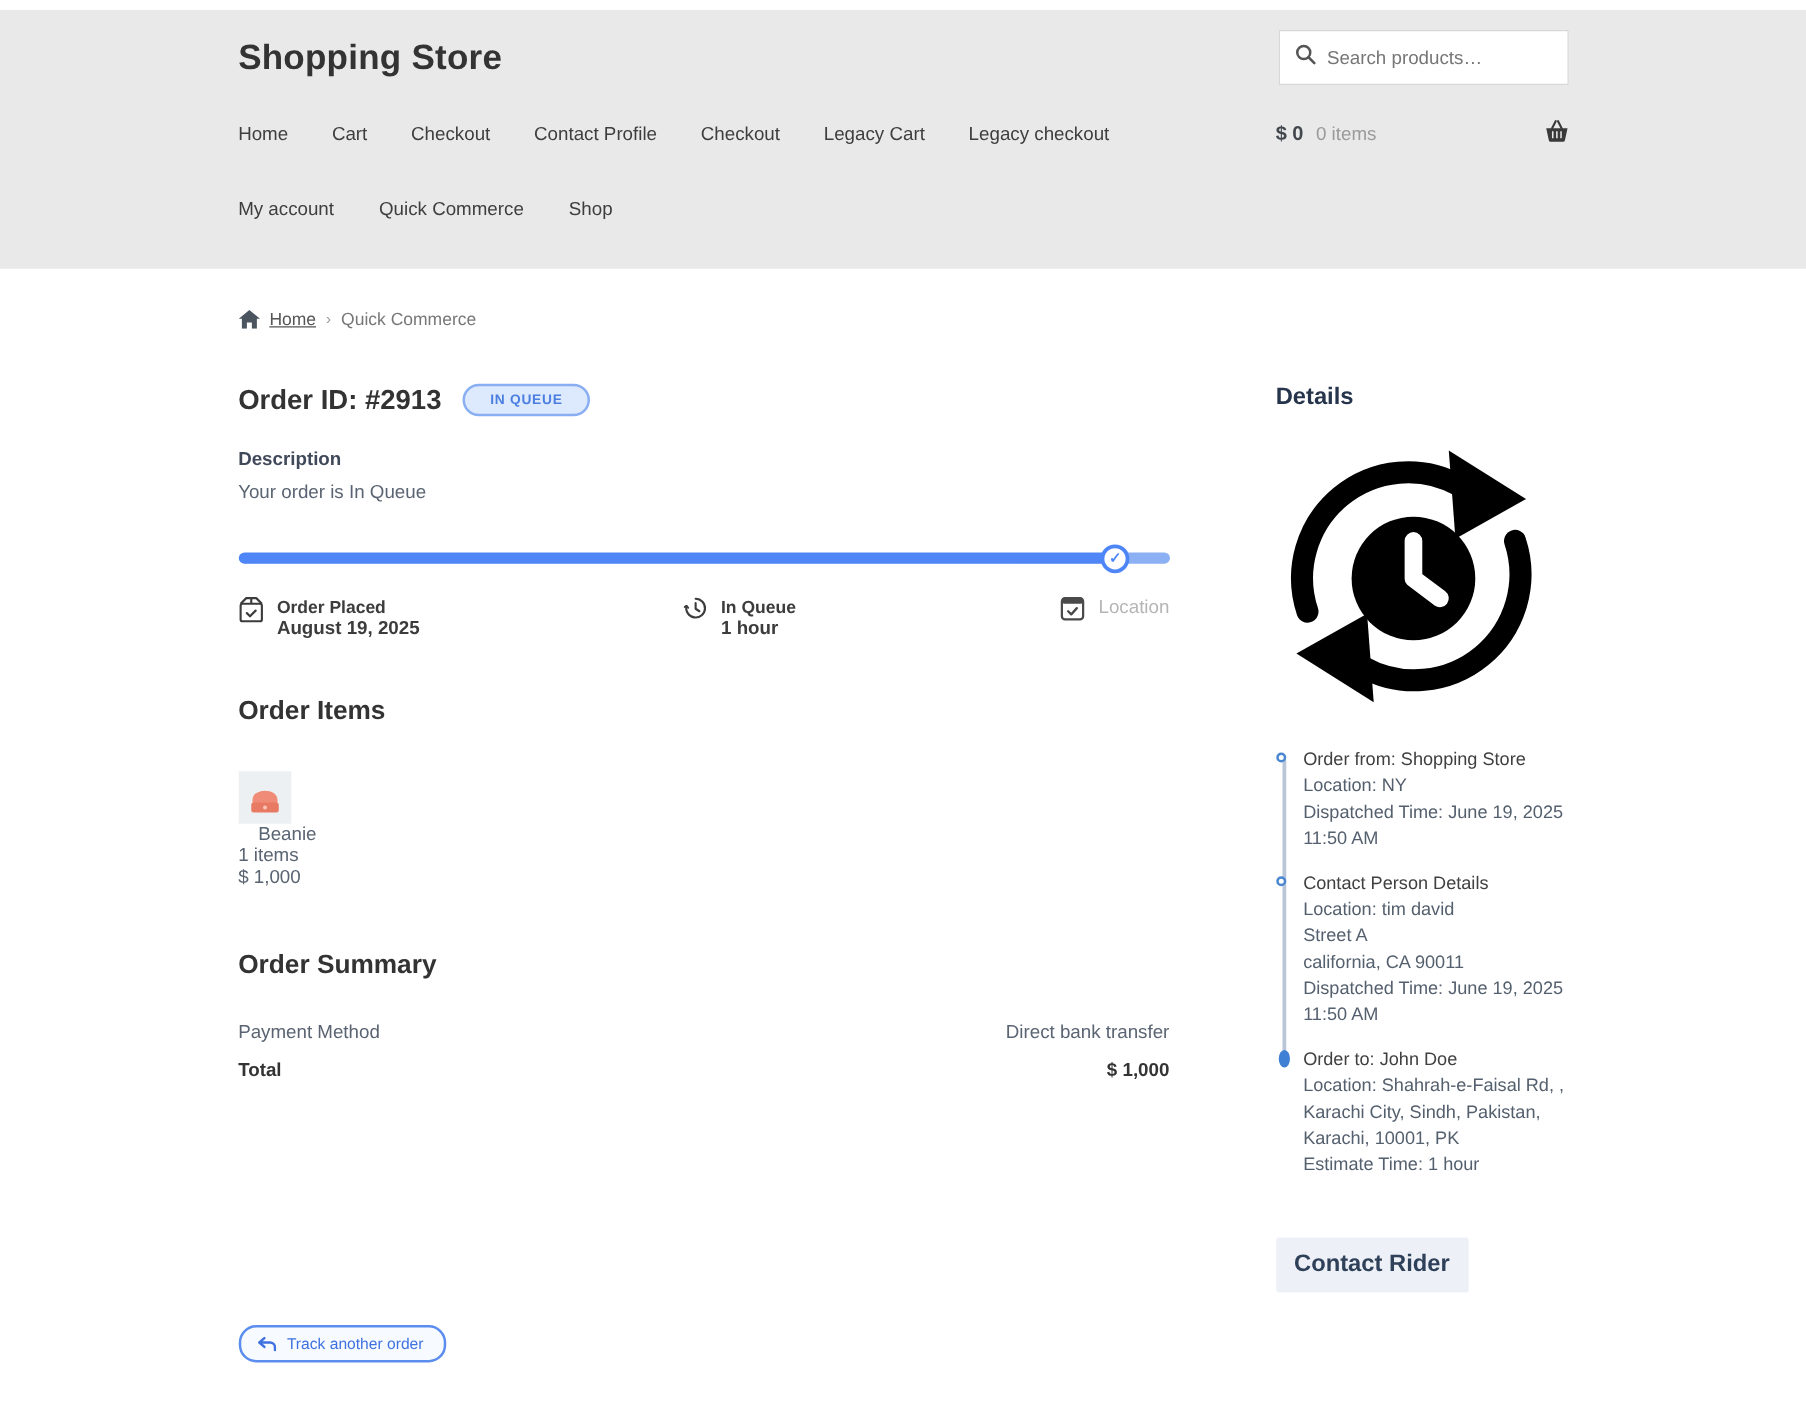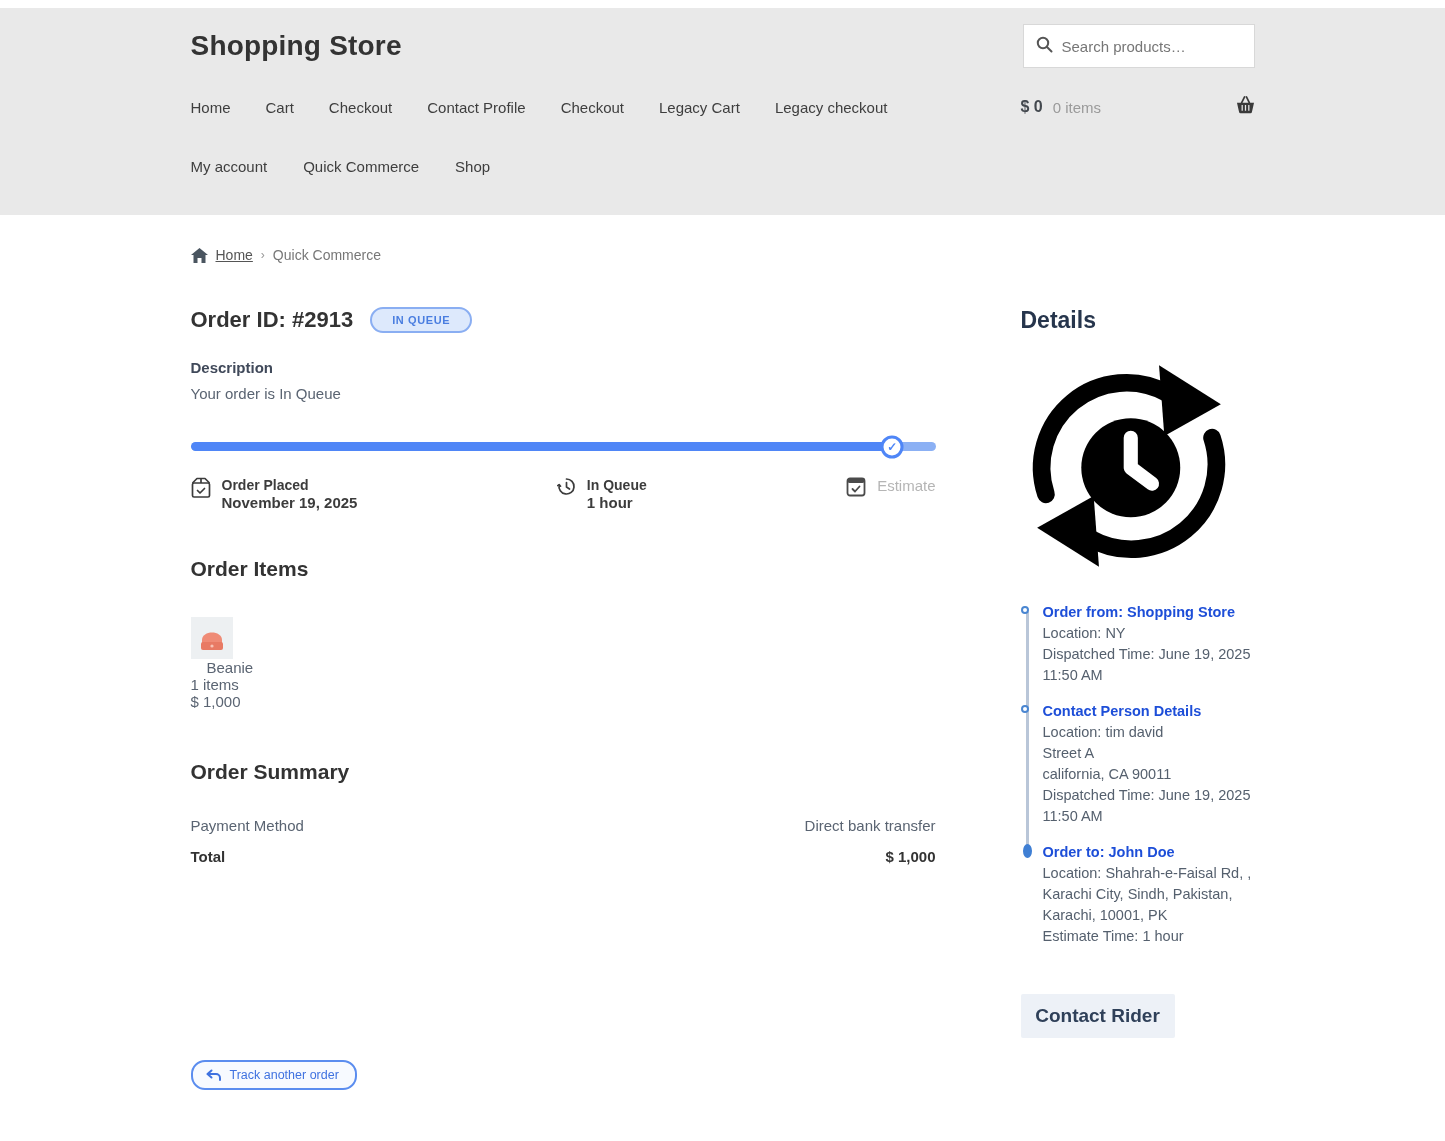--- a/index.html
+++ b/index.html
@@ -69,29 +69,29 @@
   .summary-rows { margin-top:26px; }
   .summary-row { display:flex; justify-content:space-between; align-items:baseline; padding:7px 0; }
   .summary-label { font-size:15px; color:#5a6472; }
   .summary-value { font-size:15px; color:#5a6472; }
   .summary-suffix { font-size:12px; color:#5a6472; margin-left:3px; }
   .summary-row.total .summary-label, .summary-row.total .summary-value { font-weight:bold; color:#333; }
 
   .track-btn { margin-top:188px; display:inline-flex; align-items:center; gap:9px; border:2px solid #5b8def; background:#f7faff; color:#3f72e0; font-size:12.5px; font-weight:normal; padding:6px 16px 6px 13px; border-radius:14px; cursor:pointer; font-family:"Liberation Sans",sans-serif; }
   .track-btn .arrow { display:flex; color:#3f72e0; }
 
-  .details-heading { font-size:23px; font-weight:bold; color:#26354c; }
+  .details-heading { font-size:19px; font-weight:bold; color:#26354c; }
   .big-icon { margin-top:26px; margin-left:2px; }
 
   .timeline { margin-top:26px; position:relative; }
   .timeline::before { content:""; position:absolute; left:5.5px; top:10px; height:238px; width:2.5px; background:#b9c6d8; }
   .t-entry { position:relative; padding-left:22px; margin-bottom:15px; }
   .t-bullet { position:absolute; left:0; top:4px; width:8px; height:8px; border:2.5px solid #4a86d1; border-radius:50%; background:#fff; }
   .t-bullet.filled { width:9px; height:14px; border:none; background:#3f7fd4; border-radius:50%; top:2px; left:2px; }
-  .t-title { font-size:14.5px; font-weight:bold; color:#1d4ed8; line-height:21px; }
+  .t-title { font-size:14.5px; font-weight:normal; color:#404040; line-height:21px; }
   .t-line { font-size:14.5px; color:#55606e; line-height:21px; }
 
   .contact-rider-btn { margin-top:32px; width:154px; height:44px; background:#edf1f7; border:none; color:#2f4059; font-size:19px; font-weight:bold; cursor:pointer; border-radius:2px; font-family:"Liberation Sans",sans-serif; }
 </style>
 </head>
 <body>
 
 <div class="page">
   <div class="topstrip"></div>
 
@@ -176,21 +176,21 @@
             <span class="step-icon">
               <svg width="20" height="22" viewBox="0 0 20 22">
                   <rect x="1.5" y="6" width="17" height="14" rx="1.5" fill="none" stroke="#3c3c3c" stroke-width="1.7"></rect>
                   <path d="M1.5 6 L6 1.5 H14 L18.5 6" fill="none" stroke="#3c3c3c" stroke-width="1.7" stroke-linejoin="round"></path>
                   <path d="M10 1.5 V6" stroke="#3c3c3c" stroke-width="1.7"></path>
                   <path d="M6.5 13.5 L9 16 L13.5 11.5" fill="none" stroke="#3c3c3c" stroke-width="1.7" stroke-linecap="round" stroke-linejoin="round"></path>
                 </svg>
             </span>
             <div>
               <div class="step-label">Order Placed</div>
-              <div class="step-value">November 19, 2025</div>
+              <div class="step-value">August 19, 2025</div>
             </div>
           </div>
           <div class="step">
             <span class="step-icon">
               <svg width="19" height="19" viewBox="0 0 19 19">
                   <path d="M9.5 2 a7.5 7.5 0 1 1 -7.3 5.8" fill="none" stroke="#3c3c3c" stroke-width="1.7" stroke-linecap="round"></path>
                   <path d="M0.6 8.6 L2.2 7.6 L3.6 9.2" fill="none" stroke="#3c3c3c" stroke-width="1.5" stroke-linecap="round" stroke-linejoin="round"></path>
                   <path d="M9.5 5.5 V10 L12.5 12" fill="none" stroke="#3c3c3c" stroke-width="1.7" stroke-linecap="round" stroke-linejoin="round"></path>
                 </svg>
             </span>
@@ -201,21 +201,21 @@
           </div>
           <div class="step muted">
             <span class="step-icon">
               <svg width="20" height="20" viewBox="0 0 20 20">
                   <rect x="1.5" y="1.5" width="17" height="17" rx="2.5" fill="none" stroke="#4a4a4a" stroke-width="1.8"></rect>
                   <rect x="1.5" y="1.5" width="17" height="4.5" rx="2" fill="#4a4a4a"></rect>
                   <path d="M6.5 12 L9 14.5 L13.5 9.5" fill="none" stroke="#4a4a4a" stroke-width="1.8" stroke-linecap="round" stroke-linejoin="round"></path>
                 </svg>
             </span>
             <div>
-              <div class="step-label">Estimate</div>
+              <div class="step-label">Location</div>
             </div>
           </div>
         </div>
 
         <h2 class="section-heading order-items-heading">Order Items</h2>
 
         <div class="item-row">
           <div class="thumb">
             <svg width="26" height="28" viewBox="0 0 26 28">
               <path d="M3 16 C3 6 23 6 23 16 L23 19 H3 Z" fill="#ef8b76"></path>

